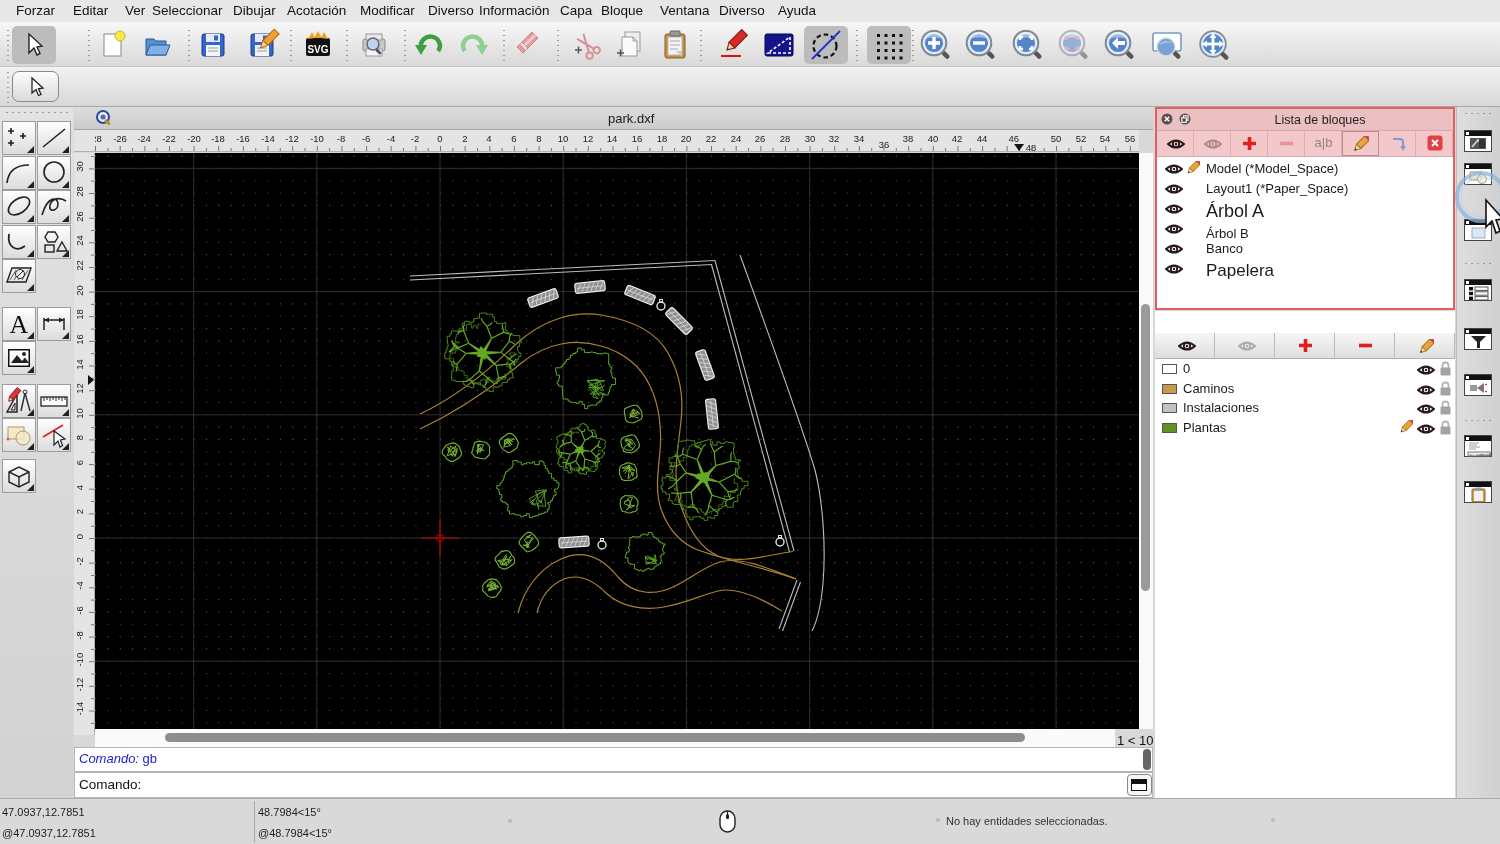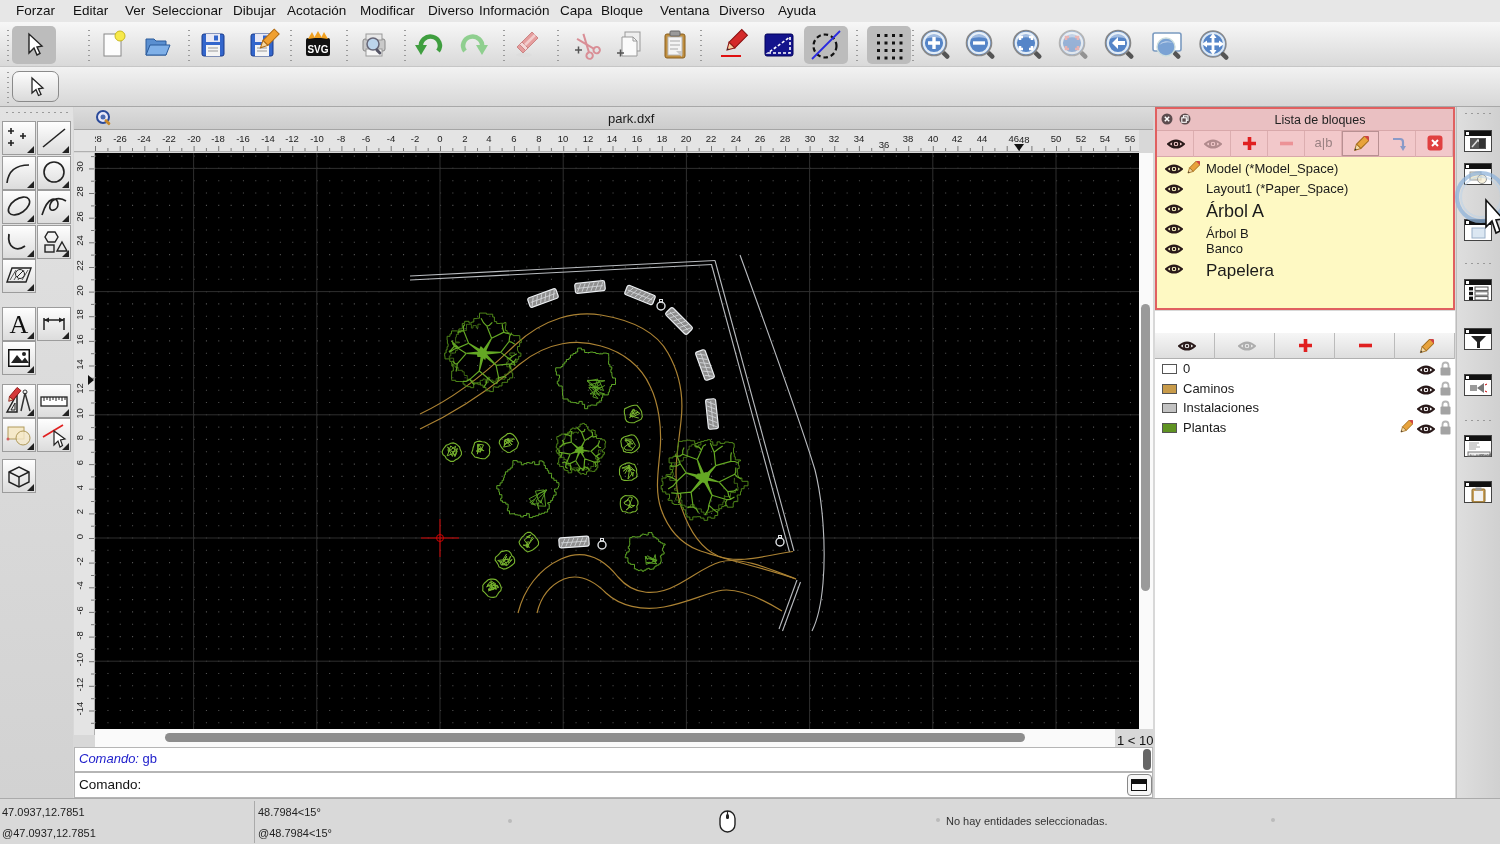--- a/index.html
+++ b/index.html
@@ -20,21 +20,21 @@
 .rnum{position:absolute;font-size:9.5px;color:#222}
 #canvas{position:absolute;left:95px;top:153px;width:1044px;height:576px;background:#000}
 #vsb{position:absolute;left:1139px;top:153px;width:14px;height:576px;background:#fafafa}
 #vsb .thumb{position:absolute;left:2px;top:151px;width:9px;height:287px;background:#9a9a9a;border-radius:5px}
 #hsb{position:absolute;left:95px;top:729px;width:1020px;height:18px;background:#fafafa}
 #hsb .thumb{position:absolute;left:70px;top:4px;width:860px;height:9px;background:#8d8d8d;border-radius:5px}
 #zoomlbl{position:absolute;left:1117px;top:733px;width:44px;height:16px;font-size:13px;color:#111}
 #cmdhist{position:absolute;left:74px;top:747px;width:1079px;height:25px;background:#fff;border:1px solid #b5b5b5;font-size:13px}
 #cmdin{position:absolute;left:74px;top:772px;width:1079px;height:26px;background:#fff;border:1px solid #b5b5b5;font-size:13.5px;color:#111}
 #statusbar{position:absolute;left:0;top:798px;width:1500px;height:46px;background:#d9d9d9;border-top:1px solid #ababab;font-size:11px;color:#222}
-#blkpanel{position:absolute;left:1155px;top:107px;width:300px;height:203px;background:#fef9c3;border:2px solid #e06060}
+#blkpanel{position:absolute;left:1155px;top:107px;width:300px;height:203px;background:#ffffff;border:2px solid #e06060}
 #blkpanel .title{position:absolute;left:0;top:0;width:296px;height:22px;background:#eac0c2;border-bottom:1px solid #d8a8aa;font-size:12.5px;color:#222}
 #layerpanel{position:absolute;left:1155px;top:311px;width:300px;height:487px;background:#fff}
 #layerpanel .title{position:absolute;left:0;top:0;width:300px;height:22px;background:linear-gradient(#ececec,#d5d5d5);border:1px solid #b0b0b0;font-size:12.5px;color:#222}
 #dock{position:absolute;left:1456px;top:107px;width:44px;height:691px;background:linear-gradient(90deg,#dedede,#d0d0d0);border-left:1px solid #bdbdbd}
 .dockbtn{position:absolute;left:7px;width:30px;height:27px}
 .winicon{width:28px;height:22px;background:#fff;border:1px solid #444;position:relative}
 .winicon .tb{position:absolute;left:0;top:0;width:100%;height:5px;background:#111}
 .winicon .dot{position:absolute;left:1px;top:1px;width:3px;height:3px;background:#fff}
 </style></head><body>
 <div id="menubar">
@@ -413,21 +413,21 @@
     <span class="rnum" style="left:678px;top:3px;width:24px;text-align:center">28</span>
     <span class="rnum" style="left:703px;top:3px;width:24px;text-align:center">30</span>
     <span class="rnum" style="left:727px;top:3px;width:24px;text-align:center">32</span>
     <span class="rnum" style="left:752px;top:3px;width:24px;text-align:center">34</span>
     <span class="rnum" style="left:777px;top:9px;width:24px;text-align:center">36</span>
     <span class="rnum" style="left:801px;top:3px;width:24px;text-align:center">38</span>
     <span class="rnum" style="left:826px;top:3px;width:24px;text-align:center">40</span>
     <span class="rnum" style="left:850px;top:3px;width:24px;text-align:center">42</span>
     <span class="rnum" style="left:875px;top:3px;width:24px;text-align:center">44</span>
     <span class="rnum" style="left:900px;top:3px;width:24px;text-align:right">46</span>
-    <span class="rnum" style="left:924px;top:4px;width:24px;text-align:left">48</span>
+    <span class="rnum" style="left:924px;top:12px;width:24px;text-align:center">48</span>
     <span class="rnum" style="left:949px;top:3px;width:24px;text-align:center">50</span>
     <span class="rnum" style="left:974px;top:3px;width:24px;text-align:center">52</span>
     <span class="rnum" style="left:998px;top:3px;width:24px;text-align:center">54</span>
     <span class="rnum" style="left:1023px;top:3px;width:24px;text-align:center">56</span>
     <svg class="abs" style="left:0;top:0" width="1044" height="22">
       <rect x="-12.3" y="18" width="1" height="4" fill="#777"></rect>
       <rect x="0.0" y="16" width="1" height="6" fill="#777"></rect>
       <rect x="12.4" y="18" width="1" height="4" fill="#777"></rect>
       <rect x="24.7" y="16" width="1" height="6" fill="#777"></rect>
       <rect x="37.0" y="18" width="1" height="4" fill="#777"></rect>

